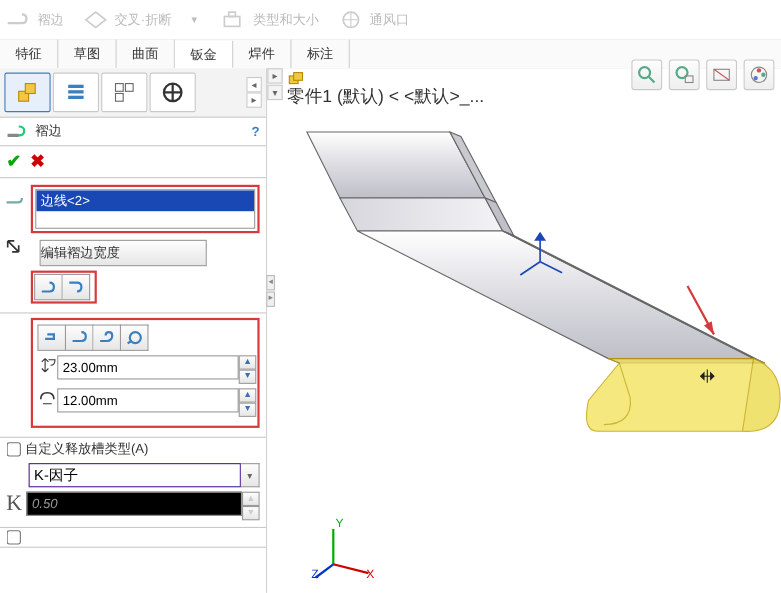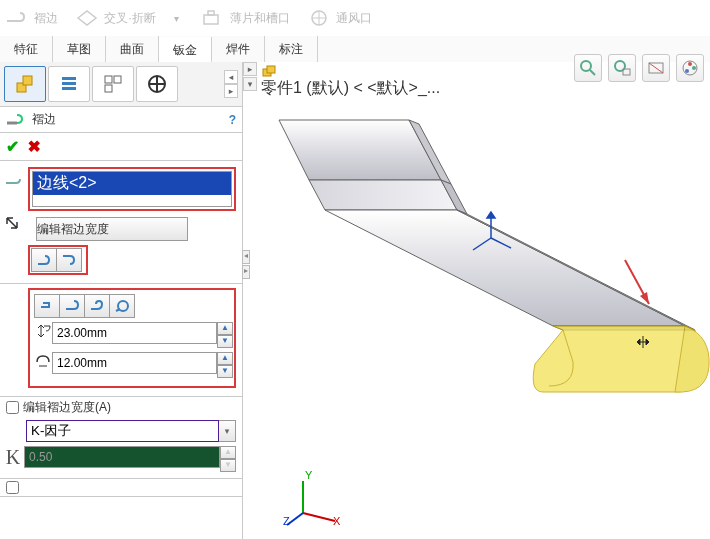--- a/index.html
+++ b/index.html
@@ -33,21 +33,21 @@
   .okrow{display:flex;gap:8px;padding:4px 6px;border-bottom:1px solid #c9c9c9}
   .okrow .ok{color:#0a0;font-size:16px;font-weight:bold}
   .okrow .no{color:#c00;font-size:16px;font-weight:bold}
 
   .section{border-bottom:1px solid #c9c9c9}
   .section>.label{background:#f3f3f3;padding:3px 6px;border-top:1px solid #c9c9c9;border-bottom:1px solid #c9c9c9}
   .section>.body{padding:4px 6px 8px 6px}
 
   .selbox{border:2px solid #d63a3a;padding:2px;margin:2px 0 6px 22px;position:relative}
   .selbox .list{height:34px;background:#fff;border:1px solid #9a9a9a;overflow:hidden}
-  .selbox .list .item{background:#1947b3;color:#fff;padding:1px 4px;font-size:16px}
+  .selbox .list .item{background:#1947b3;color:#fff;padding:1px 4px;font-size:12px}
 
   .rowicons{display:flex;gap:0;margin:4px 0 0 22px}
   .rowicons .btn{width:24px;height:22px;border:1px solid #9a9a9a;background:linear-gradient(#fdfdfd,#e6e6e6);display:flex;align-items:center;justify-content:center}
   .rowicons .btn+.btn{border-left:none}
 
   .widebtn{margin:6px 0 4px 30px;width:150px;height:22px;border:1px solid #9a9a9a;background:linear-gradient(#fdfdfd,#e6e6e6);line-height:22px}
 
   .redbox{border:2px solid #d63a3a;padding:4px;margin-left:22px}
   .spin{display:flex;align-items:flex-start;margin:4px 0}
   .spin .lab{width:22px;text-align:center;font-size:18px;color:#555}
@@ -98,21 +98,21 @@
     <span>交叉·折断</span>
   </div>
   <span class="dd gray">▾</span>
   <div class="grp gray">
     <span class="ic">
         <svg width="22" height="18">
           <rect x="2" y="6" width="14" height="9" fill="none" stroke="#ccc" stroke-width="1.5"></rect>
           <rect x="6" y="2" width="6" height="4" fill="none" stroke="#ccc" stroke-width="1.5"></rect>
         </svg>
       </span>
-    <span>薄片和槽口</span>
+    <span>类型和大小</span>
   </div>
   <div class="grp gray">
     <span class="ic">
         <svg width="22" height="18">
           <circle cx="11" cy="9" r="7" fill="none" stroke="#ccc" stroke-width="1.5"></circle>
           <line x1="11" y1="2" x2="11" y2="16" stroke="#ccc"></line>
           <line x1="4" y1="9" x2="18" y2="9" stroke="#ccc"></line>
         </svg>
       </span>
     <span>通风口</span>
@@ -268,29 +268,29 @@
                 <span>▼</span>
               </div>
           </div>
         </div>
       </div>
     </div>
 
     <div class="section">
       <div class="chk">
         <input type="checkbox" style="">
-        <span>编辑褶边宽度(A)</span>
+        <span>自定义释放槽类型(A)</span>
       </div>
       <div class="combo">
         <input readonly="" value="K-因子" style="">
         <span class="dd">▾</span>
       </div>
       <div class="spin" style="margin:2px 6px 6px 2px">
         <span class="lab" style="font-family:serif;font-size:20px">K</span>
-        <input readonly="" style="background: #14532d; color: rgb(153, 153, 153);" value="0.50">
+        <input readonly="" style="background: #000000; color: rgb(153, 153, 153); font-style: italic;" value="0.50">
         <div class="spbtns">
             <span style="color:#ccc">▲</span>
             <span style="color:#ccc">▼</span>
           </div>
       </div>
     </div>
 
     <div class="section">
       <div class="chk">
         <input type="checkbox" style="">

